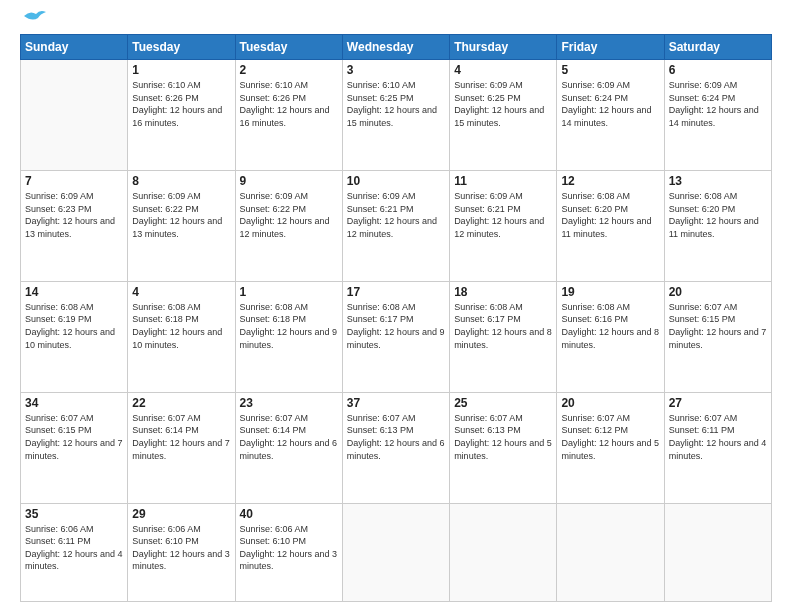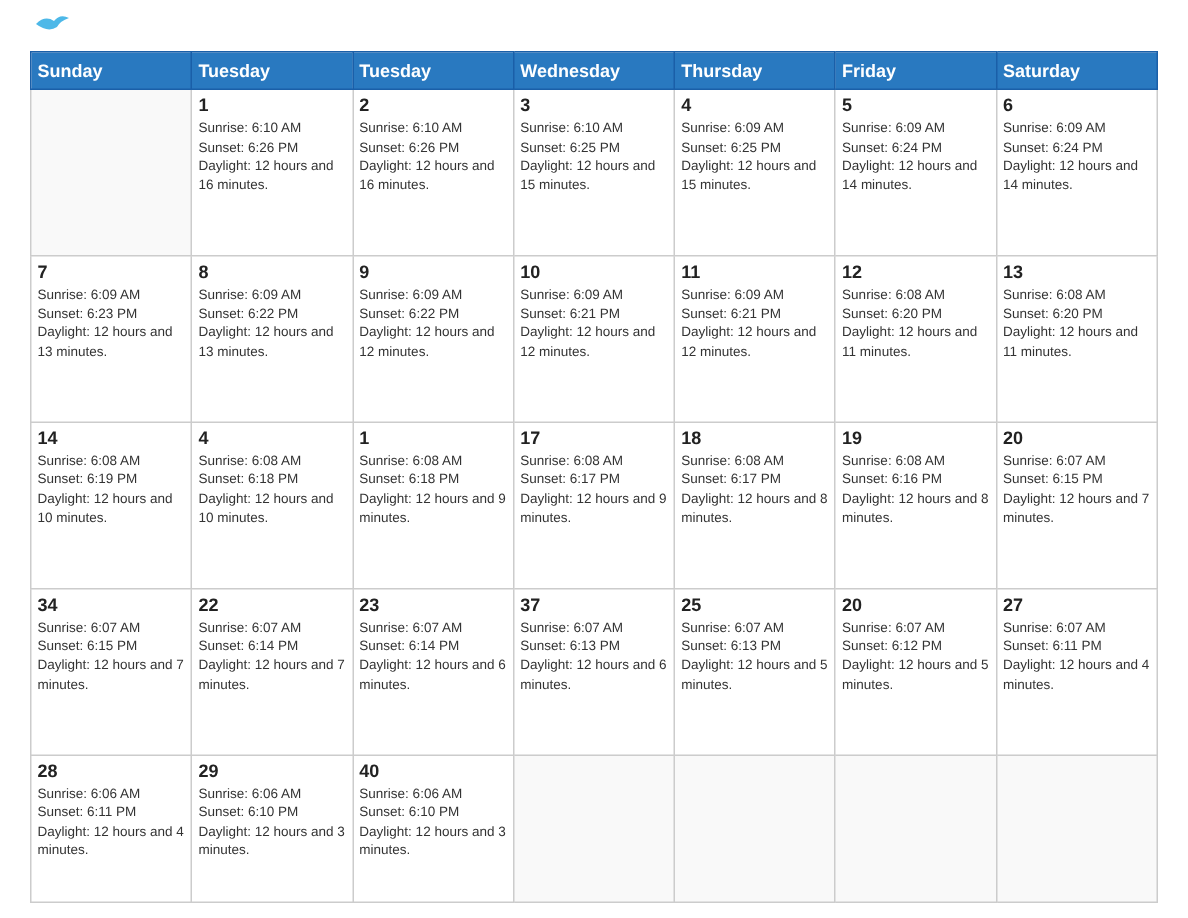--- a/index.html
+++ b/index.html
@@ -236,21 +236,21 @@
             <span class="day-number">20</span>
             <div class="day-info">Sunrise: 6:07 AM<br>Sunset: 6:12 PM<br>Daylight: 12 hours and 5 minutes.</div>
           </td>
           <td>
             <span class="day-number">27</span>
             <div class="day-info">Sunrise: 6:07 AM<br>Sunset: 6:11 PM<br>Daylight: 12 hours and 4 minutes.</div>
           </td>
         </tr>
         <tr>
           <td>
-            <span class="day-number">28</span>
+            <span class="day-number">35</span>
             <div class="day-info">Sunrise: 6:06 AM<br>Sunset: 6:11 PM<br>Daylight: 12 hours and 4 minutes.</div>
           </td>
           <td>
             <span class="day-number">29</span>
             <div class="day-info">Sunrise: 6:06 AM<br>Sunset: 6:10 PM<br>Daylight: 12 hours and 3 minutes.</div>
           </td>
           <td>
             <span class="day-number">40</span>
             <div class="day-info">Sunrise: 6:06 AM<br>Sunset: 6:10 PM<br>Daylight: 12 hours and 3 minutes.</div>
           </td>

